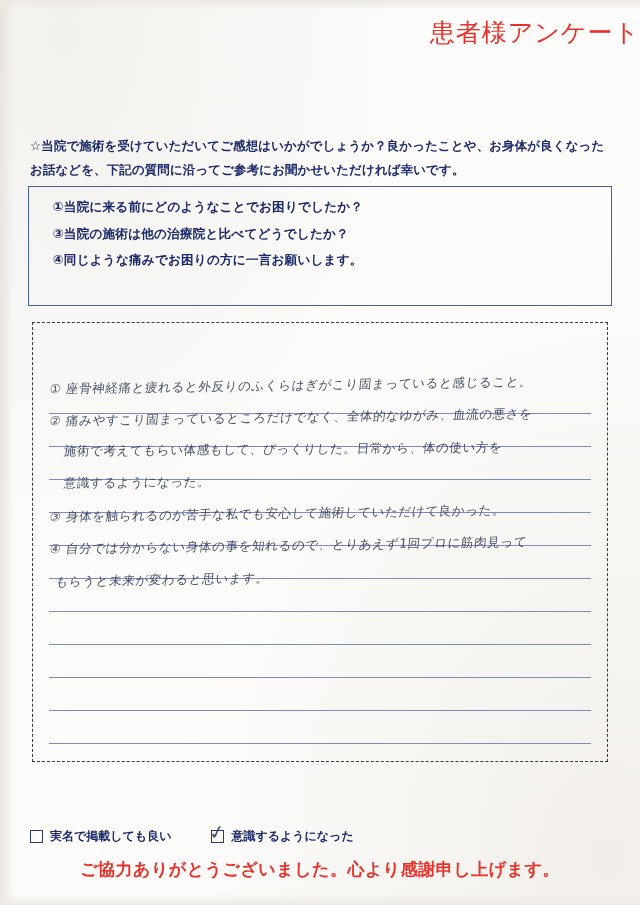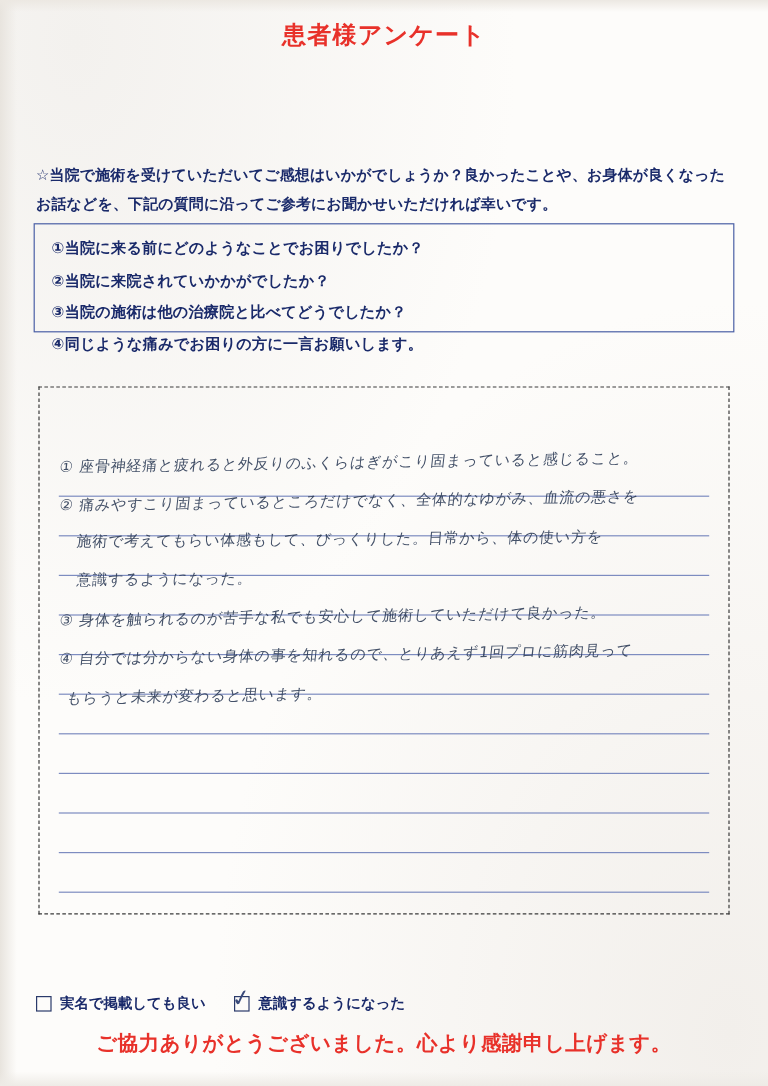--- a/index.html
+++ b/index.html
@@ -35,24 +35,24 @@
   .edge-bottom {
     position: absolute;
     left: 0; right: 0; bottom: 0; height: 12px;
     background: linear-gradient(to top, #eeebe6, rgba(253,252,250,0));
   }
 
   .title {
     position: absolute;
     top: 16px;
     left: 0; right: 0;
-    text-align: center;
+    text-align: right;
     color: #e8312a;
-    font-size: 20px;
-    font-weight: bold;
+    font-size: 25px;
+    font-weight: normal;
     letter-spacing: 1px;
     font-family: "DejaVu Sans", sans-serif;
   }
 
   .intro {
     position: absolute;
     top: 62px;
     left: 30px;
     width: 580px;
     font-size: 12.4px;
@@ -77,24 +77,24 @@
     font-weight: bold;
     font-family: "DejaVu Sans", sans-serif;
     letter-spacing: 0.2px;
   }
 
   .qbox {
     position: absolute;
     top: 186px;
     left: 28px;
     width: 584px;
-    height: 91px;
+    height: 120px;
     border: 1px solid #4a5fa5;
     box-sizing: border-box;
-    padding: 10px 14px 0 14px;
+    padding: 10px 14px 0 24px;
   }
   .qbox .q {
     font-size: 12.6px;
     color: #1a2a6a;
     font-weight: bold;
     line-height: 1.6;
     margin-bottom: 6.5px;
     font-family: "DejaVu Sans", sans-serif;
     letter-spacing: 0.2px;
   }
@@ -188,21 +188,21 @@
     font-family: "DejaVu Sans", sans-serif;
     letter-spacing: 0.2px;
   }
 
   .checks {
     position: absolute;
     top: 828px;
     left: 30px;
     width: 582px;
     display: flex;
-    gap: 24px;
+    gap: 40px;
     font-size: 12px;
     color: #1a2a6a;
     font-weight: bold;
     font-family: "DejaVu Sans", sans-serif;
   }
   .check-item {
     display: flex;
     align-items: center;
     gap: 7px;
     position: relative;
@@ -244,21 +244,20 @@
   <div class="edge-top"></div>
   <div class="edge-bottom"></div>
 
   <div class="title">患者様アンケート</div>
 
 
   <div class="instr">☆当院で施術を受けていただいてご感想はいかがでしょうか？良かったことや、お身体が良くなったお話などを、下記の質問に沿ってご参考にお聞かせいただければ幸いです。</div>
 
   <div class="qbox">
     <div class="q">①当院に来る前にどのようなことでお困りでしたか？</div>
-    <div class="q">②当院に来院されていかかがでしたか？</div>
     <div class="q">③当院の施術は他の治療院と比べてどうでしたか？</div>
     <div class="q">④同じような痛みでお困りの方に一言お願いします。</div>
   </div>
 
   <div class="answer-box">
     <div class="ruled">
       <div class="rule"></div>
       <div class="rule"></div>
       <div class="rule"></div>
       <div class="rule"></div>

